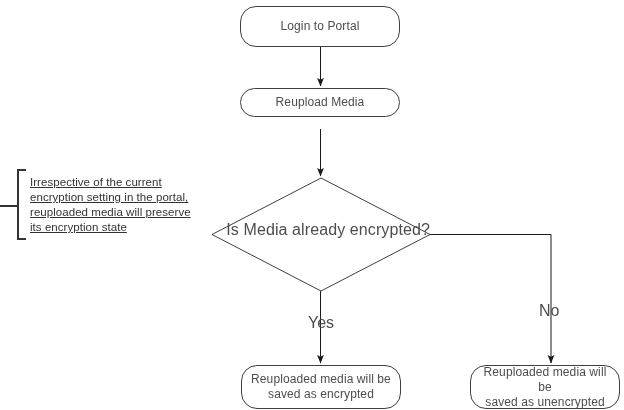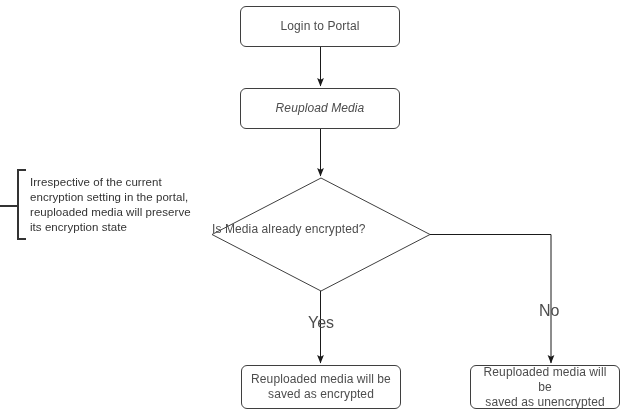--- a/index.html
+++ b/index.html
@@ -26,61 +26,60 @@
     box-sizing: border-box;
     display: flex;
     align-items: center;
     justify-content: center;
     text-align: center;
     color: #4d4d4d;
     font-size: 12px;
     line-height: 15px;
     background: #ffffff;
     border: 1px solid #3f3f3f;
-    border-radius: 6px;
+    border-radius: 16px;
     letter-spacing: 0.1px;
   }
   .node-text {
     display: block;
     padding: 0 6px;
     white-space: pre-line;
   }
   #node-login {
     left: 240px;
     top: 6px;
     width: 160px;
     height: 41px;
   }
   #node-reupload {
     left: 240px;
     top: 88px;
     width: 160px;
-    height: 41px;
-    font-style: italic;
+    height: 29px;
   }
   #node-encrypted {
     left: 241px;
     top: 365px;
     width: 160px;
     height: 44px;
   }
   #node-unencrypted {
     left: 470px;
     top: 365px;
     width: 150px;
     height: 44px;
   }
   .decision-label {
     position: absolute;
     left: 212px;
     top: 222px;
     width: 218px;
-    text-align: left;
+    text-align: right;
     color: #4d4d4d;
-    font-size: 12px;
+    font-size: 16px;
     line-height: 15px;
     letter-spacing: 0.1px;
   }
   .edge-label {
     position: absolute;
     color: #4d4d4d;
     font-size: 16px;
     line-height: 13px;
   }
   #label-yes {
@@ -94,20 +93,21 @@
   #note-text {
     position: absolute;
     left: 30px;
     top: 175px;
     width: 185px;
     color: #333333;
     font-size: 11.5px;
     line-height: 15px;
     white-space: pre-line;
     letter-spacing: 0.05px;
+    text-decoration: underline;
   }
 </style>
 </head>
 <body>
 
 <svg id="flow-canvas" viewBox="0 0 624 410" xmlns="http://www.w3.org/2000/svg">
   <defs>
     <marker id="arrowhead" markerWidth="9" markerHeight="9" refX="8" refY="4" orient="auto" markerUnits="userSpaceOnUse">
       <path d="M0,0.6 L8.4,4 L0,7.4 L1.8,4 Z" fill="#1a1a1a"></path>
     </marker>

